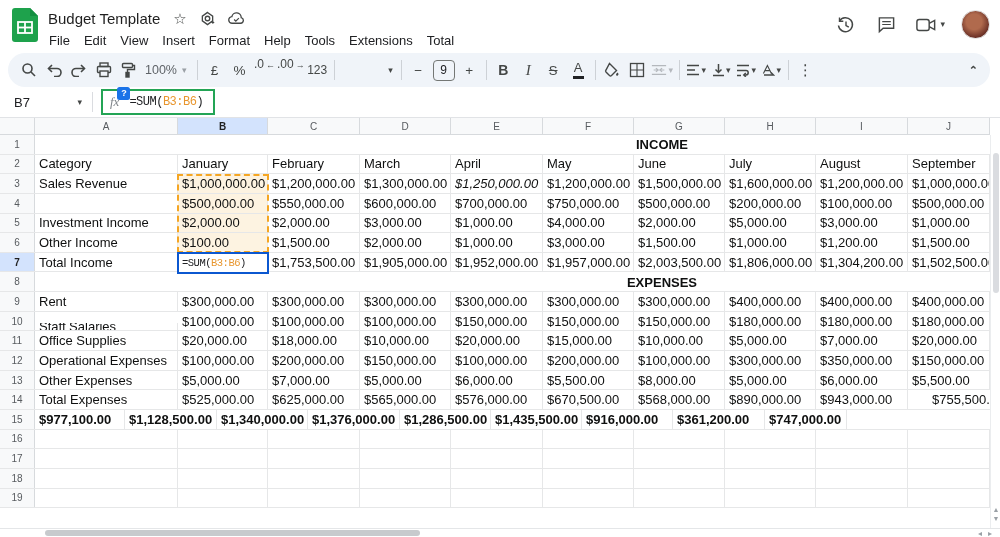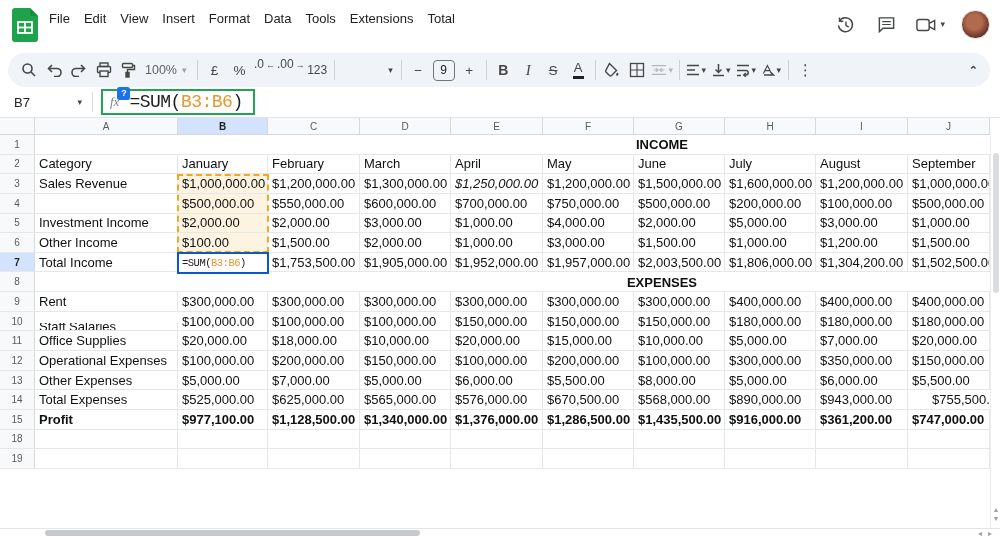--- a/index.html
+++ b/index.html
@@ -47,21 +47,21 @@
   .hide-ctl { margin-left:auto; color:#444746; font-size:11px; }
   .hide-ctl::after { content:"⌃"; font-weight:700; }
 
   
   .formulabar { display:flex; align-items:center; height:31px; border-bottom:1px solid #e1e3e6; padding-left:14px; }
   .namebox { width:68px; display:flex; align-items:center; justify-content:space-between; font-size:13px; color:#202124; }
   .vdiv { width:1px; height:20px; background:#dadce0; margin:0 8px 0 10px; }
   .fx-box { display:flex; align-items:center; gap:8px; border:2px solid #23a455; padding:1px 10px 1px 7px; height:26px; }
   .fx { font-family:"Liberation Serif",serif; font-style:italic; color:#80868b; font-size:13px; position:relative; padding-right:2px; }
   .fx-badge { position:absolute; top:-7px; right:-9px; width:13px; height:13px; background:#1a73e8; color:#fff; border-radius:2.5px; font:700 9px/13px "Liberation Sans",sans-serif; font-style:normal; text-align:center; }
-  .formula-text { font-family:"Liberation Mono",monospace; font-size:18px; color:#202124; letter-spacing:-0.5px; }
+  .formula-text { font-family:"Liberation Mono",monospace; font-size:12px; color:#202124; letter-spacing:-0.5px; }
   .formula-text .ref { color:#e8962e; }
 
   
   .grid { position:relative; width:1000px; height:410px; background:#fff; }
   .colheaders { display:flex; height:17px; }
   .corner { width:35px; height:17px; background:#f8f9fa; border-right:1px solid #d7dadd; border-bottom:1px solid #d7dadd; flex:0 0 auto; }
   .colhdr { height:17px; background:#f8f9fa; border-right:1px solid #d7dadd; border-bottom:1px solid #d7dadd; display:flex; align-items:center; justify-content:center; font-size:10px; color:#575b5f; flex:0 0 auto; }
   .colhdr.sel { background:#d3e3fd; color:#1f1f1f; font-weight:700; }
   .rows { position:absolute; top:17px; left:0; width:990px; }
   .grow { display:flex; height:19.65px; border-bottom:1px solid #e6e7e8; }
@@ -94,27 +94,44 @@
     <div class="logo">
       <svg width="26" height="34" viewBox="0 0 26 34">
         <path d="M3 0 h15 l8 8 v23 a3 3 0 0 1 -3 3 H3 a3 3 0 0 1 -3 -3 V3 a3 3 0 0 1 3 -3 z" fill="#1ea24c"></path>
         <path d="M18 0 l8 8 h-8 z" fill="#149041"></path>
         <rect x="6" y="14" width="14" height="11" fill="none" stroke="#fff" stroke-width="1.8"></rect>
         <line x1="6" y1="19.5" x2="20" y2="19.5" stroke="#fff" stroke-width="1.8"></line>
         <line x1="13" y1="14" x2="13" y2="25" stroke="#fff" stroke-width="1.8"></line>
       </svg>
     </div>
     <div class="title-block">
+      <div class="title-row">
+        <span class="doc-title">Budget Template</span>
+        <span class="t-icon">☆</span>
+        <span class="t-icon">
+          <svg width="15" height="15" viewBox="0 0 16 16" fill="none" stroke="#444746" stroke-width="1.4">
+            <path d="M8 1.5 l5.5 4 v5 l-5.5 4 l-5.5 -4 v-5 z"></path>
+            <circle cx="8" cy="8" r="2.4"></circle>
+            <path d="M12.2 12.2 h3 M13.7 10.7 v3" stroke-width="1.2"></path>
+          </svg>
+        </span>
+        <span class="t-icon">
+          <svg width="17" height="13" viewBox="0 0 18 13" fill="none" stroke="#444746" stroke-width="1.4">
+            <path d="M4.5 11.5 a3.5 3.5 0 0 1 -.4 -7 A5 5 0 0 1 14 5.6 a3 3 0 0 1 -.6 5.9 z"></path>
+            <path d="M6.5 7.5 l1.8 1.8 l3.2 -3.2" stroke-width="1.3"></path>
+          </svg>
+        </span>
+      </div>
       <nav class="menubar">
           <span class="menu-item">File</span>
           <span class="menu-item">Edit</span>
           <span class="menu-item">View</span>
           <span class="menu-item">Insert</span>
           <span class="menu-item">Format</span>
-          <span class="menu-item">Data</span>
+          <span class="menu-item">Help</span>
           <span class="menu-item">Tools</span>
           <span class="menu-item">Extensions</span>
           <span class="menu-item">Total</span>
         </nav>
     </div>
     <div class="titlebar-right">
       <span class="tr-icon">
         <svg width="20" height="20" viewBox="0 0 20 20" fill="none" stroke="#444746" stroke-width="1.5">
           <path d="M3.5 6 a7 7 0 1 1 -1 4.5"></path>
           <path d="M3.5 2.5 v3.8 h3.8" stroke-width="1.4"></path>
@@ -453,30 +470,55 @@
           <div class="cell" style="width: 91px;">$565,000.00</div>
           <div class="cell" style="width: 92px;">$576,000.00</div>
           <div class="cell" style="width: 91px;">$670,500.00</div>
           <div class="cell" style="width: 91px;">$568,000.00</div>
           <div class="cell" style="width: 91px;">$890,000.00</div>
           <div class="cell" style="width: 92px;">$943,000.00</div>
           <div class="cell" style="width: 82px; margin-left: 20px;">$755,500.00</div>
         </div>
         <div class="grow boldrow">
           <div class="rownum">15</div>
-          <div class="cell" style="width: 143px;">Profit</div>
           <div class="cell" style="width: 90px;">$977,100.00</div>
           <div class="cell" style="width: 92px;">$1,128,500.00</div>
           <div class="cell" style="width: 91px;">$1,340,000.00</div>
           <div class="cell" style="width: 92px;">$1,376,000.00</div>
           <div class="cell" style="width: 91px;">$1,286,500.00</div>
           <div class="cell" style="width: 91px;">$1,435,500.00</div>
           <div class="cell" style="width: 91px;">$916,000.00</div>
           <div class="cell" style="width: 92px;">$361,200.00</div>
           <div class="cell" style="width: 82px;">$747,000.00</div>
+        </div>
+        <div class="grow">
+          <div class="rownum">16</div>
+          <div class="cell" style="width: 143px;"></div>
+          <div class="cell" style="width: 90px;"></div>
+          <div class="cell" style="width: 92px;"></div>
+          <div class="cell" style="width: 91px;"></div>
+          <div class="cell" style="width: 92px;"></div>
+          <div class="cell" style="width: 91px;"></div>
+          <div class="cell" style="width: 91px;"></div>
+          <div class="cell" style="width: 91px;"></div>
+          <div class="cell" style="width: 92px;"></div>
+          <div class="cell" style="width: 82px;"></div>
+        </div>
+        <div class="grow">
+          <div class="rownum">17</div>
+          <div class="cell" style="width: 143px;"></div>
+          <div class="cell" style="width: 90px;"></div>
+          <div class="cell" style="width: 92px;"></div>
+          <div class="cell" style="width: 91px;"></div>
+          <div class="cell" style="width: 92px;"></div>
+          <div class="cell" style="width: 91px;"></div>
+          <div class="cell" style="width: 91px;"></div>
+          <div class="cell" style="width: 91px;"></div>
+          <div class="cell" style="width: 92px;"></div>
+          <div class="cell" style="width: 82px;"></div>
         </div>
         <div class="grow">
           <div class="rownum">18</div>
           <div class="cell" style="width: 143px;"></div>
           <div class="cell" style="width: 90px;"></div>
           <div class="cell" style="width: 92px;"></div>
           <div class="cell" style="width: 91px;"></div>
           <div class="cell" style="width: 92px;"></div>
           <div class="cell" style="width: 91px;"></div>
           <div class="cell" style="width: 91px;"></div>

